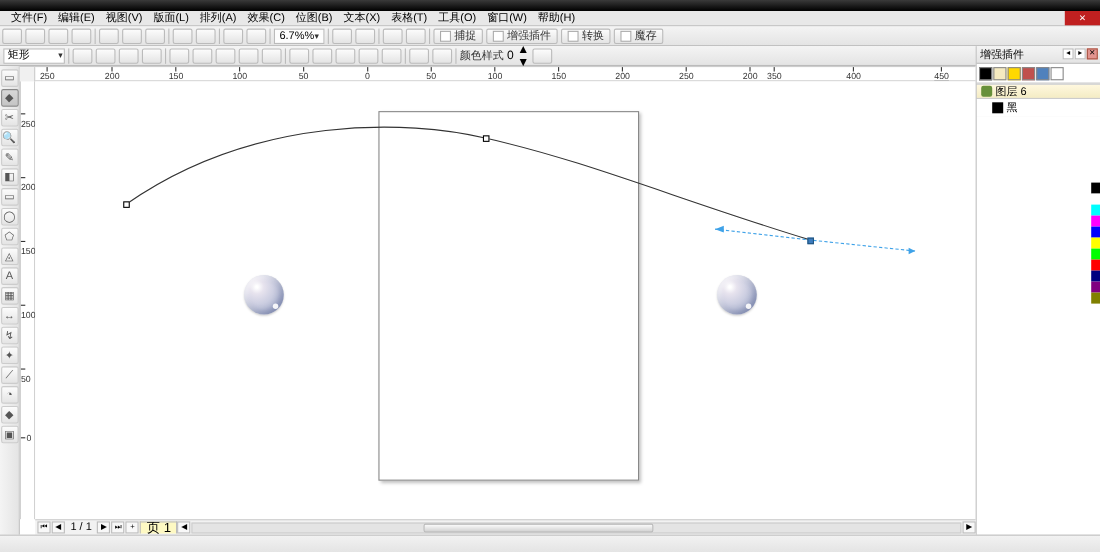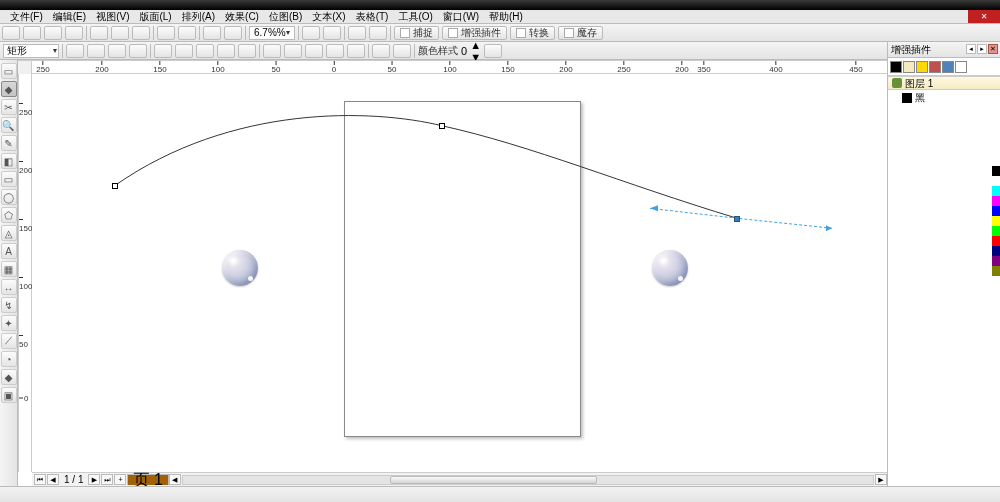--- a/index.html
+++ b/index.html
@@ -435,23 +435,23 @@
     line-height: 9px;
     text-align: center;
   }
   .hscroll .navtabs .pg {
     padding: 0 4px;
     font-size: 10px;
   }
   .hscroll .navtabs .ptab {
     border: 1px solid #bbb;
     border-bottom: none;
-    background: #a16207;
+    background: #fef9c3;
     padding: 0 5px;
-    font-size: 16px;
+    font-size: 12px;
     height: 11px;
     line-height: 10px;
   }
   .hscroll .track {
     flex: 1;
     height: 10px;
     margin: 0 1px;
     background: #e4e4e4;
     border: 1px solid #ccc;
     position: relative;
@@ -652,21 +652,21 @@
   </div>
   <div class="swatch-strip">
     <div style="background:#000"></div>
     <div style="background:#f5eac0"></div>
     <div style="background:#ffd800"></div>
     <div style="background:#c0504d"></div>
     <div style="background:#4f81bd"></div>
     <div style="background:#fff"></div>
   </div>
   <div class="obj-manager-header">
-    <span>图层 1</span>
+    <span>图层 6</span>
   </div>
   <div class="obj-entry">
     <div class="sw"></div>
     <span>黑</span>
   </div>
   <div style="flex:1;background:#fff"></div>
 </div>
 
 <div class="vertical-palette" id="vpal">
     <div style="background: rgb(0, 0, 0);"></div>

